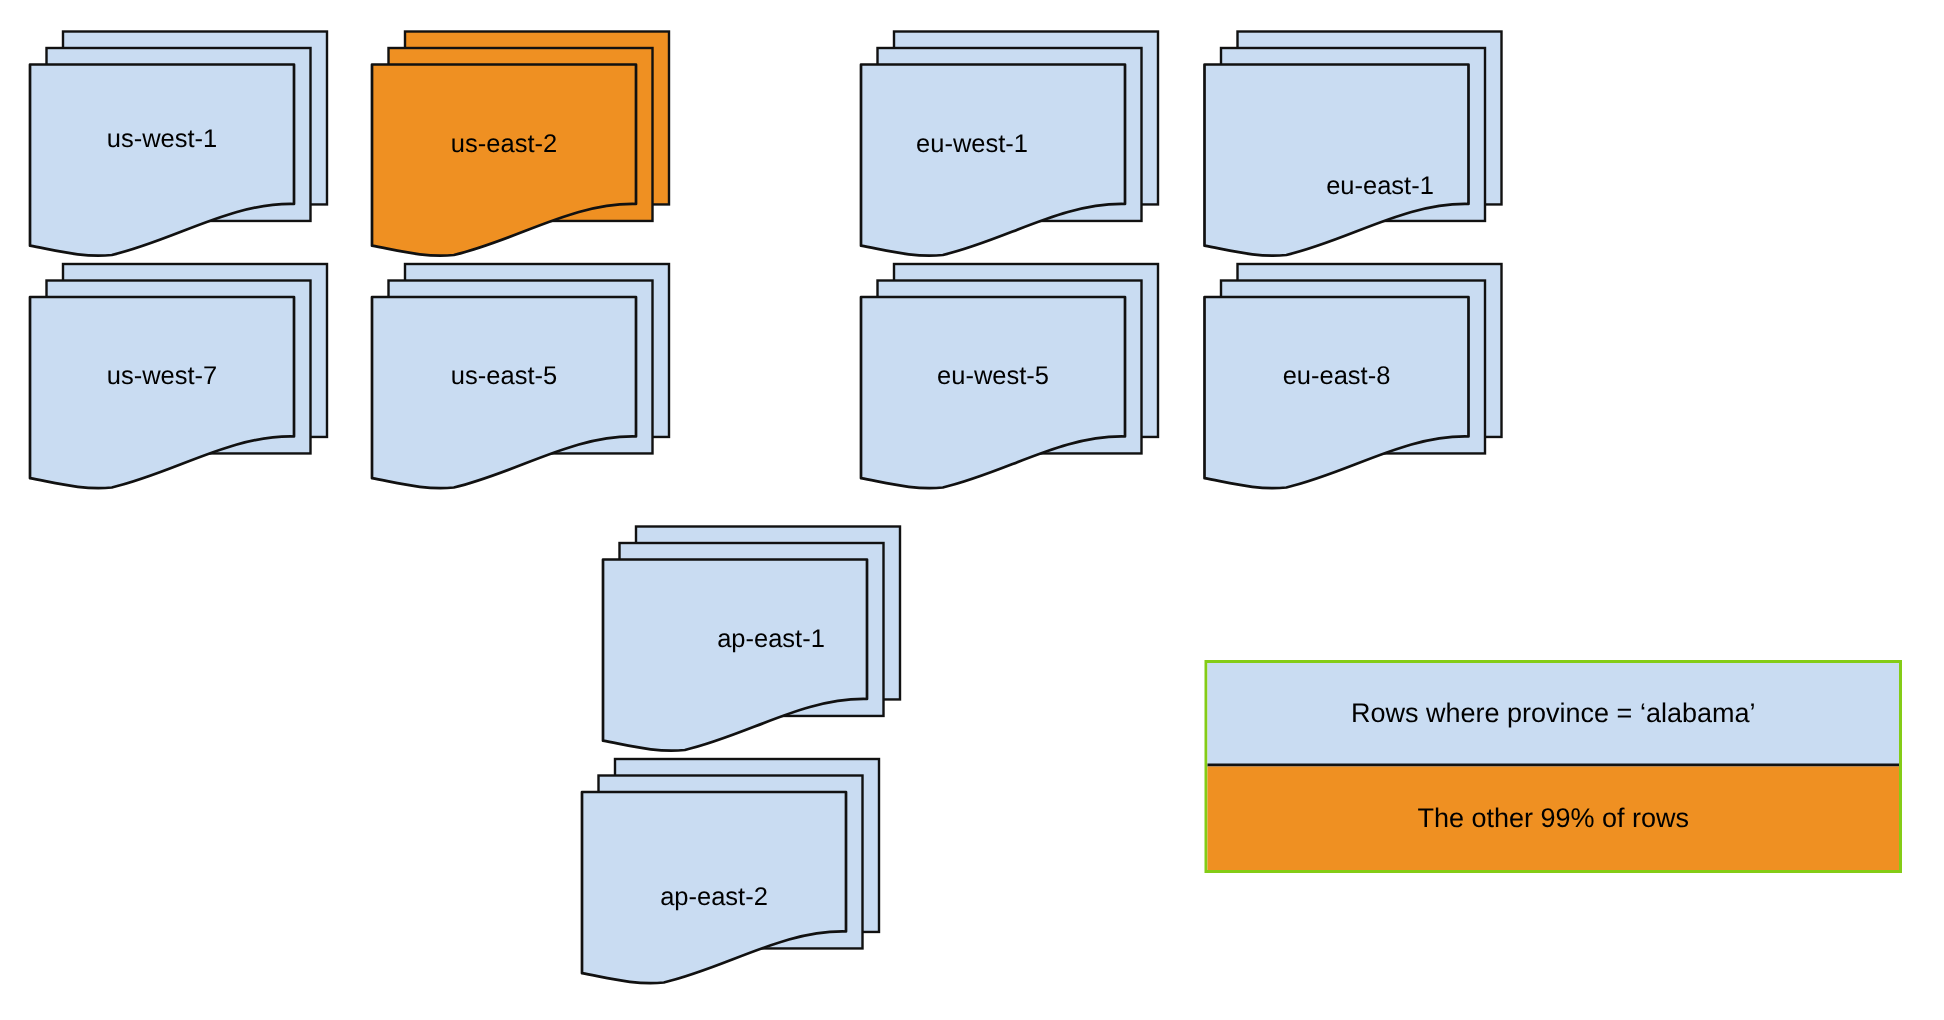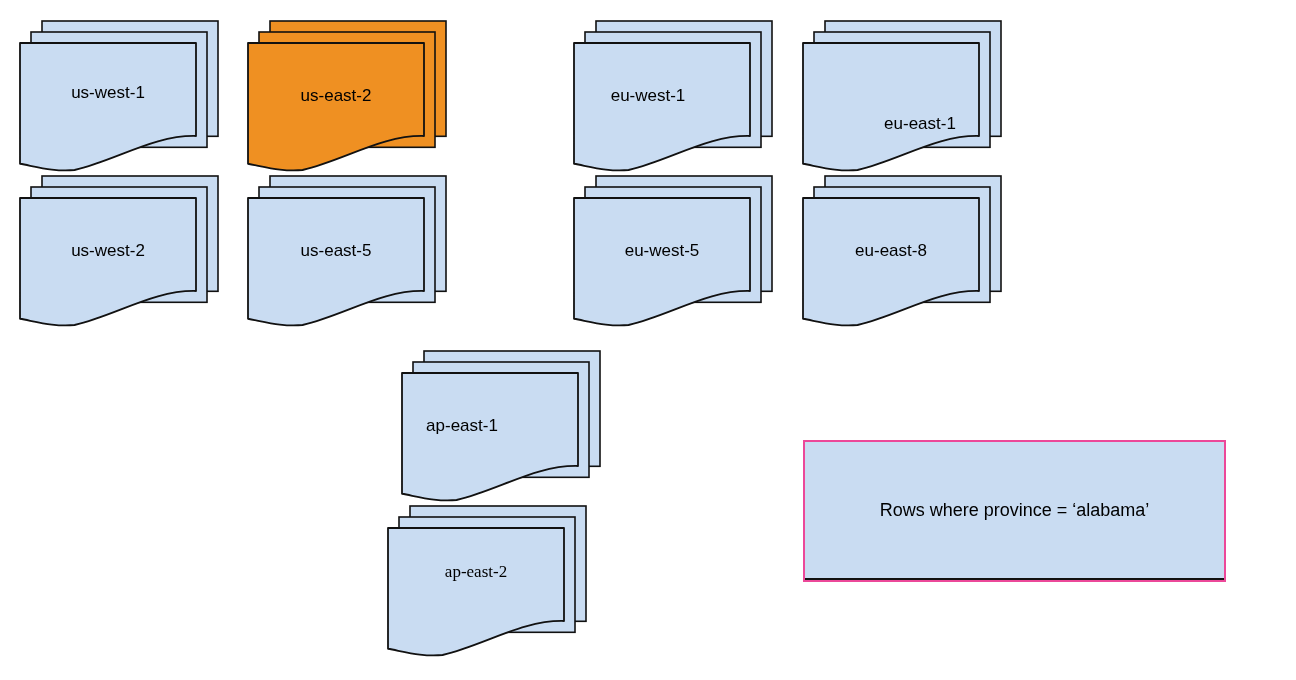--- a/index.html
+++ b/index.html
@@ -30,23 +30,23 @@
     color: #000000;
     white-space: nowrap;
     transform: translate(-50%, -50%);
     pointer-events: none;
   }
 
   .legend-box {
     position: absolute;
     left: 803px;
     top: 440px;
-    width: 423px;
+    width: 465px;
     height: 142px;
-    border: 2px solid #ec4899;
+    border: 2px solid #84cc16;
     box-sizing: border-box;
     display: flex;
     flex-direction: column;
   }
   .legend-row {
     flex: 1 1 50%;
     display: flex;
     align-items: center;
     justify-content: center;
     font-family: "Liberation Sans", sans-serif;
@@ -114,25 +114,28 @@
         <path d="M 388 528 L 564 528 L 564 621 C 521.76 620 484.8 645.12 442.56 655 C 423.2 657 405.6 652 388 648.76 Z" fill="#c9dcf2" stroke="#111111" stroke-width="1.8" stroke-linejoin="round"></path>
       </g>
     </g>
 </svg>
 
 <div id="label-layer">
     <div class="stack-label" style="left: 108px; top: 93px;">us-west-1</div>
     <div class="stack-label" style="left: 336px; top: 95.5px;">us-east-2</div>
     <div class="stack-label" style="left: 648px; top: 95.5px;">eu-west-1</div>
     <div class="stack-label" style="left: 920px; top: 95.5px; margin-top: 28px;">eu-east-1</div>
-    <div class="stack-label" style="left: 108px; top: 250.5px;">us-west-2</div>
+    <div class="stack-label" style="left: 108px; top: 250.5px;">us-west-7</div>
     <div class="stack-label" style="left: 336px; top: 250.5px;">us-east-5</div>
     <div class="stack-label" style="left: 662px; top: 250.5px;">eu-west-5</div>
     <div class="stack-label" style="left: 891px; top: 250.5px;">eu-east-8</div>
-    <div class="stack-label" style="left: 462px; top: 425.5px;">ap-east-1</div>
-    <div class="stack-label" style="left: 476px; top: 572px; font-family: Liberation Serif, serif;">ap-east-2</div>
+    <div class="stack-label" style="left: 514px; top: 425.5px;">ap-east-1</div>
+    <div class="stack-label" style="left: 476px; top: 598px;">ap-east-2</div>
   </div>
 
 <div class="legend-box">
   <div class="legend-row top" style="background: rgb(201, 220, 242);">
     <span>Rows where province = ‘alabama’</span>
   </div>
+  <div class="legend-row" style="background: rgb(239, 144, 34);">
+    <span>The other 99% of rows</span>
+  </div>
 </div>
 
 </body></html>

